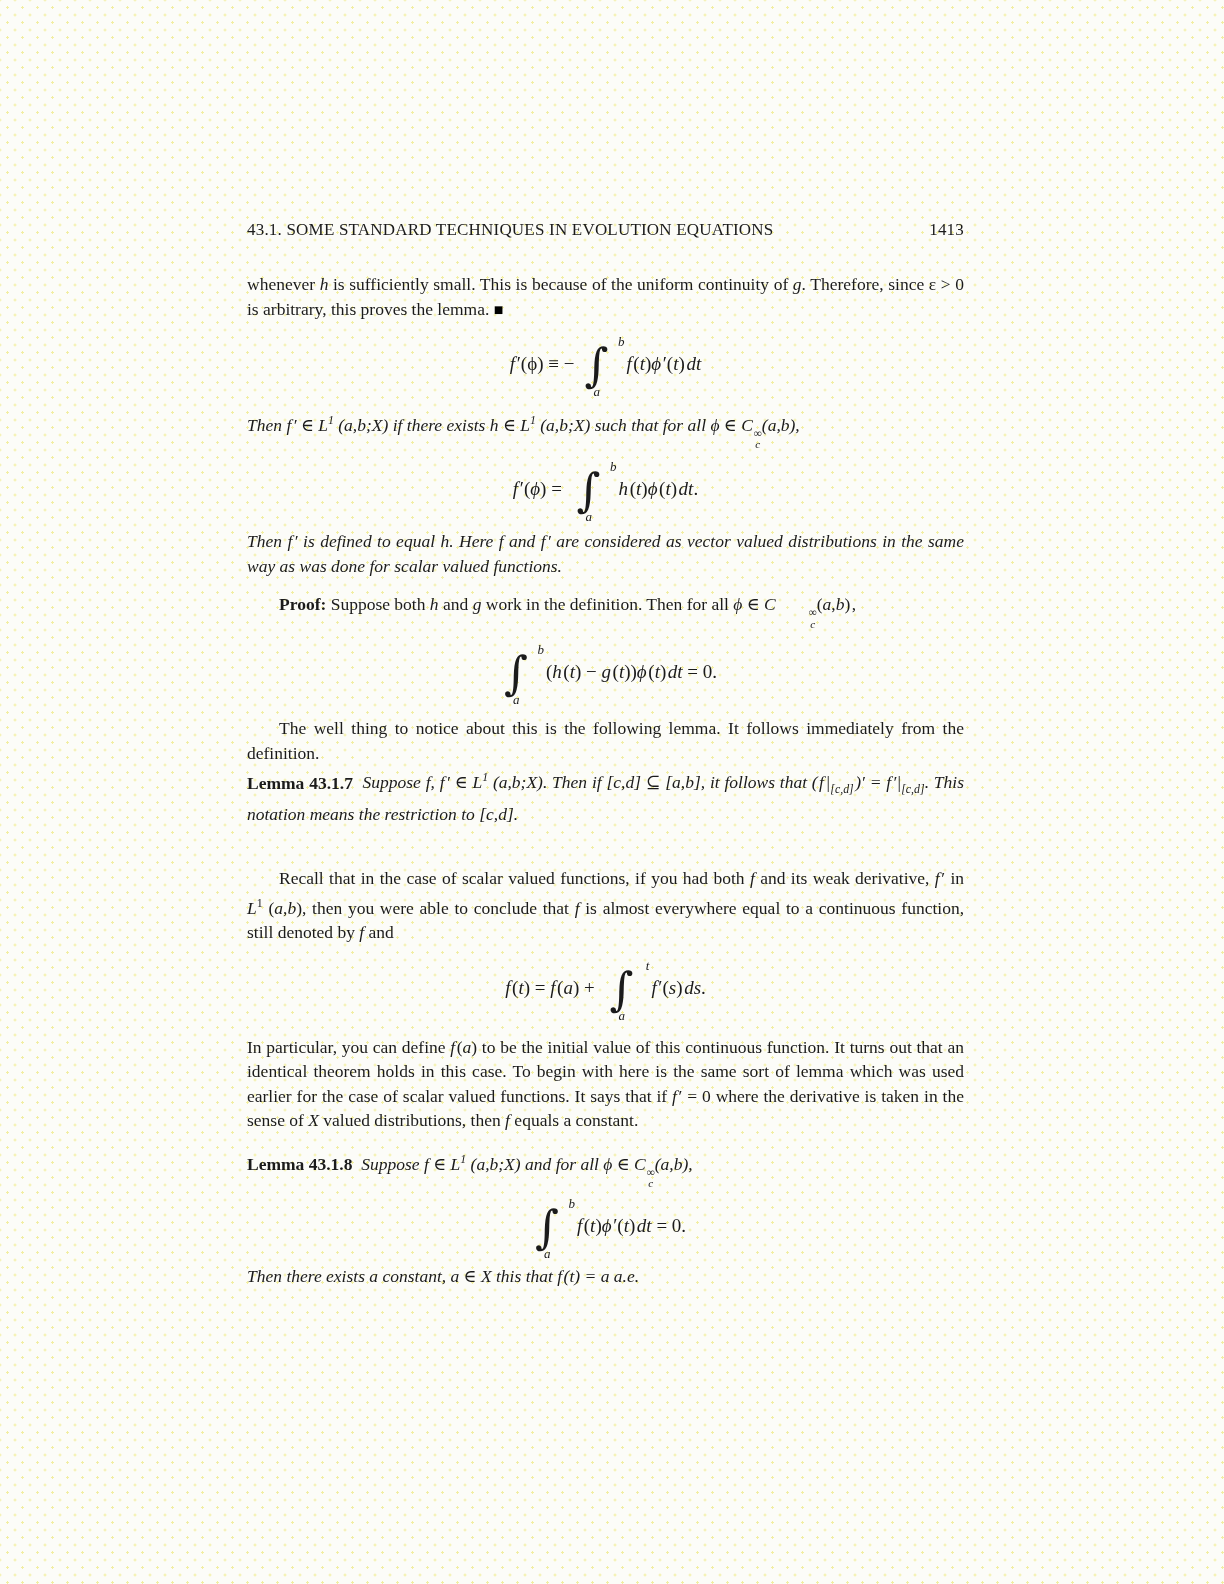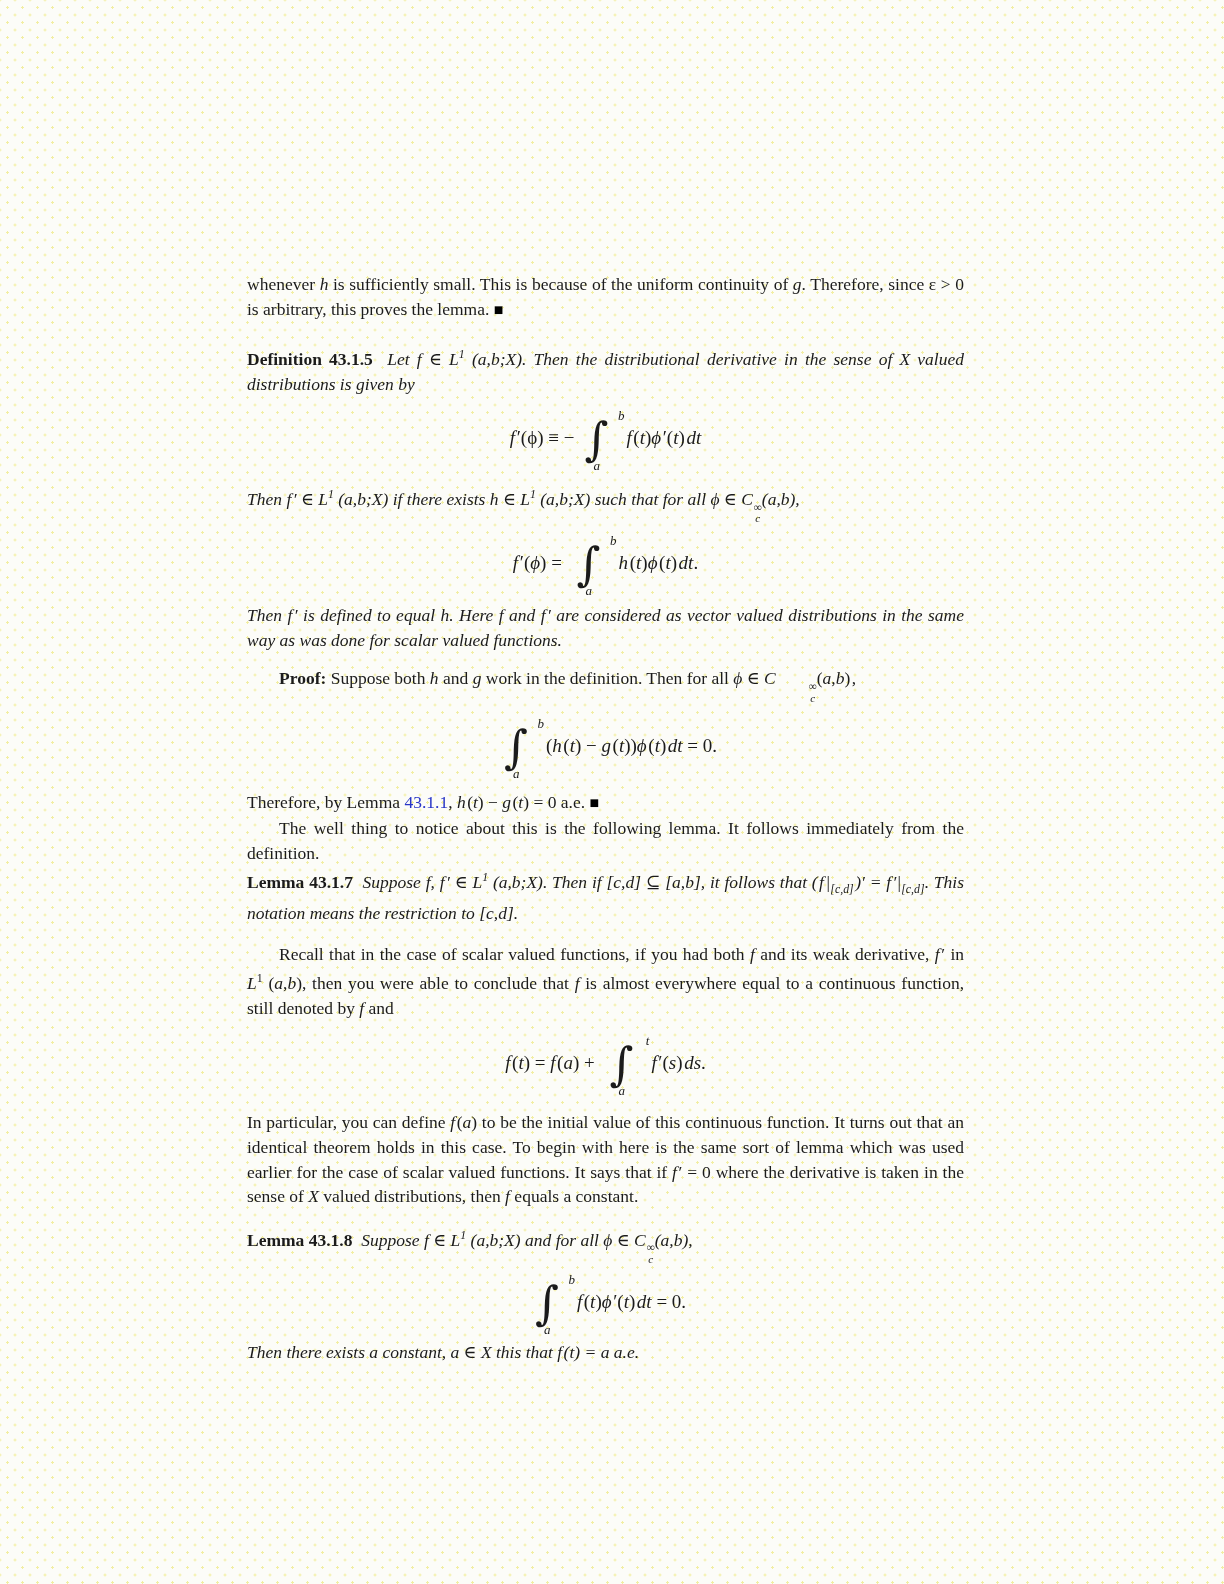--- a/index.html
+++ b/index.html
@@ -24,21 +24,21 @@
   }
   .content{
     position:absolute;left:247px;top:272px;width:717px;
     font-size:17.5px;line-height:24.6px;text-align:justify;
   }
   .p{margin:0;text-align:justify;}
   .ind{text-indent:32px;}
   .sp1{margin-top:20px;}
   .sp2{margin-top:16px;}
   .sp3{margin-top:14px;}
-  .sp4{margin-top:16px;}
+  .sp4{margin-top:40px;}
   .sp5{}
   b,.head{font-weight:bold;}
   .link{color:var(--link-color,#2734c6);cursor:pointer;}
   .qed{color:#000;font-size:16px;}
   
   .eq{text-align:center;font-size:19px;line-height:1;margin:16px 0;}
   .eq-a{margin:16px 0 14px;}
   .eq-b{margin:12px 0 10px;}
   .eq-c{margin:17px 0 17px;}
   .eq-d{margin:10px 0 8px;}
@@ -48,46 +48,48 @@
   .ilb{position:absolute;bottom:-4px;left:13px;font-size:13px;}
   
   .ss{display:inline-flex;flex-direction:column;align-items:center;vertical-align:-0.5em;font-size:0.64em;line-height:1.05;margin-left:1px;}
   sup,sub{font-size:0.68em;}
 </style>
 </head>
 <body style="--dot-color: #f2eea2; --text-color: #1b1b1b; --link-color: #2734c6;">
 
 <div class="sheet" style="background-color: rgb(252, 252, 248);">
 
+  <div class="header">
+    <span>43.1.  SOME STANDARD TECHNIQUES IN EVOLUTION EQUATIONS</span>
+    <span>1413</span>
+  </div>
 
   <div class="content">
     <p class="p">whenever <i>h</i> is sufficiently small.  This is because of the uniform continuity of <i>g</i>.  Therefore, since ε &gt; 0 is arbitrary, this proves the lemma. <span class="qed">■</span></p>
 
-    <p class="p sp1"><b>Definition 43.1.5</b>&nbsp; <i>Let f ∈ L<sup>1</sup> (a,b;X). Then the distributional derivative in the sense of X valued distributions is given by</i></p>
 
     <div class="eq eq-a"><i>f</i> ′(ϕ) ≡ −<span class="igr"><span class="isym">∫</span><span class="ilt"><i>b</i></span><span class="ilb"><i>a</i></span></span><i>f</i> (<i>t</i>)<i>ϕ</i> ′(<i>t</i>) <i>dt</i></div>
 
     <p class="p"><i>Then f ′ ∈ L<sup>1</sup> (a,b;X) if there exists h ∈ L<sup>1</sup> (a,b;X) such that for all ϕ ∈ C<span class="ss">
             <span class="ss-t">∞</span>
             <span class="ss-b">c</span>
           </span>(a,b),</i></p>
 
     <div class="eq eq-b"><i>f</i> ′(<i>ϕ</i>) = <span class="igr"><span class="isym">∫</span><span class="ilt"><i>b</i></span><span class="ilb"><i>a</i></span></span><i>h</i> (<i>t</i>)<i>ϕ</i> (<i>t</i>) <i>dt</i>.</div>
 
     <p class="p"><i>Then f ′ is defined to equal h. Here f and f ′ are considered as vector valued distributions in the same way as was done for scalar valued functions.</i></p>
 
 
     <p class="p ind sp3"><b>Proof:</b> Suppose both <i>h</i> and <i>g</i> work in the definition.  Then for all <i>ϕ</i> ∈ <i>C</i><span class="ss">
           <span class="ss-t">∞</span>
           <span class="ss-b"><i>c</i></span>
         </span>(<i>a</i>,<i>b</i>) ,</p>
 
     <div class="eq eq-a"><span class="igr"><span class="isym">∫</span><span class="ilt"><i>b</i></span><span class="ilb"><i>a</i></span></span>(<i>h</i> (<i>t</i>) − <i>g</i> (<i>t</i>))<i>ϕ</i> (<i>t</i>) <i>dt</i> = 0.</div>
 
-    <p class="p">Therefore, by Lemma <span class="link">43.1.1</span>, <i>h</i> (<i>t</i>) − <i>g</i> (<i>t</i>) = 0 a.e. <span class="qed">■</span></p>
 
     <p class="p ind">The well thing to notice about this is the following lemma.  It follows immediately from the definition.</p>
 
     <p class="p sp5"><b>Lemma 43.1.7</b>&nbsp; <i>Suppose f, f ′ ∈ L<sup>1</sup> (a,b;X). Then if [c,d] ⊆ [a,b], it follows that ( f |<sub>[c,d]</sub> )′ = f ′|<sub>[c,d]</sub>. This notation means the restriction to [c,d].</i></p>
 
     <p class="p ind sp4">Recall that in the case of scalar valued functions, if you had both <i>f</i> and its weak derivative, <i>f</i> ′ in <i>L</i><sup>1</sup> (<i>a</i>,<i>b</i>), then you were able to conclude that <i>f</i> is almost everywhere equal to a continuous function, still denoted by <i>f</i> and</p>
 
     <div class="eq eq-c"><i>f</i> (<i>t</i>) = <i>f</i> (<i>a</i>) + <span class="igr"><span class="isym">∫</span><span class="ilt"><i>t</i></span><span class="ilb"><i>a</i></span></span><i>f</i> ′(<i>s</i>) <i>ds</i>.</div>
 
     <p class="p">In particular, you can define <i>f</i> (<i>a</i>) to be the initial value of this continuous function.  It turns out that an identical theorem holds in this case.  To begin with here is the same sort of lemma which was used earlier for the case of scalar valued functions.  It says that if <i>f</i> ′ = 0 where the derivative is taken in the sense of <i>X</i> valued distributions, then <i>f</i> equals a constant.</p>

